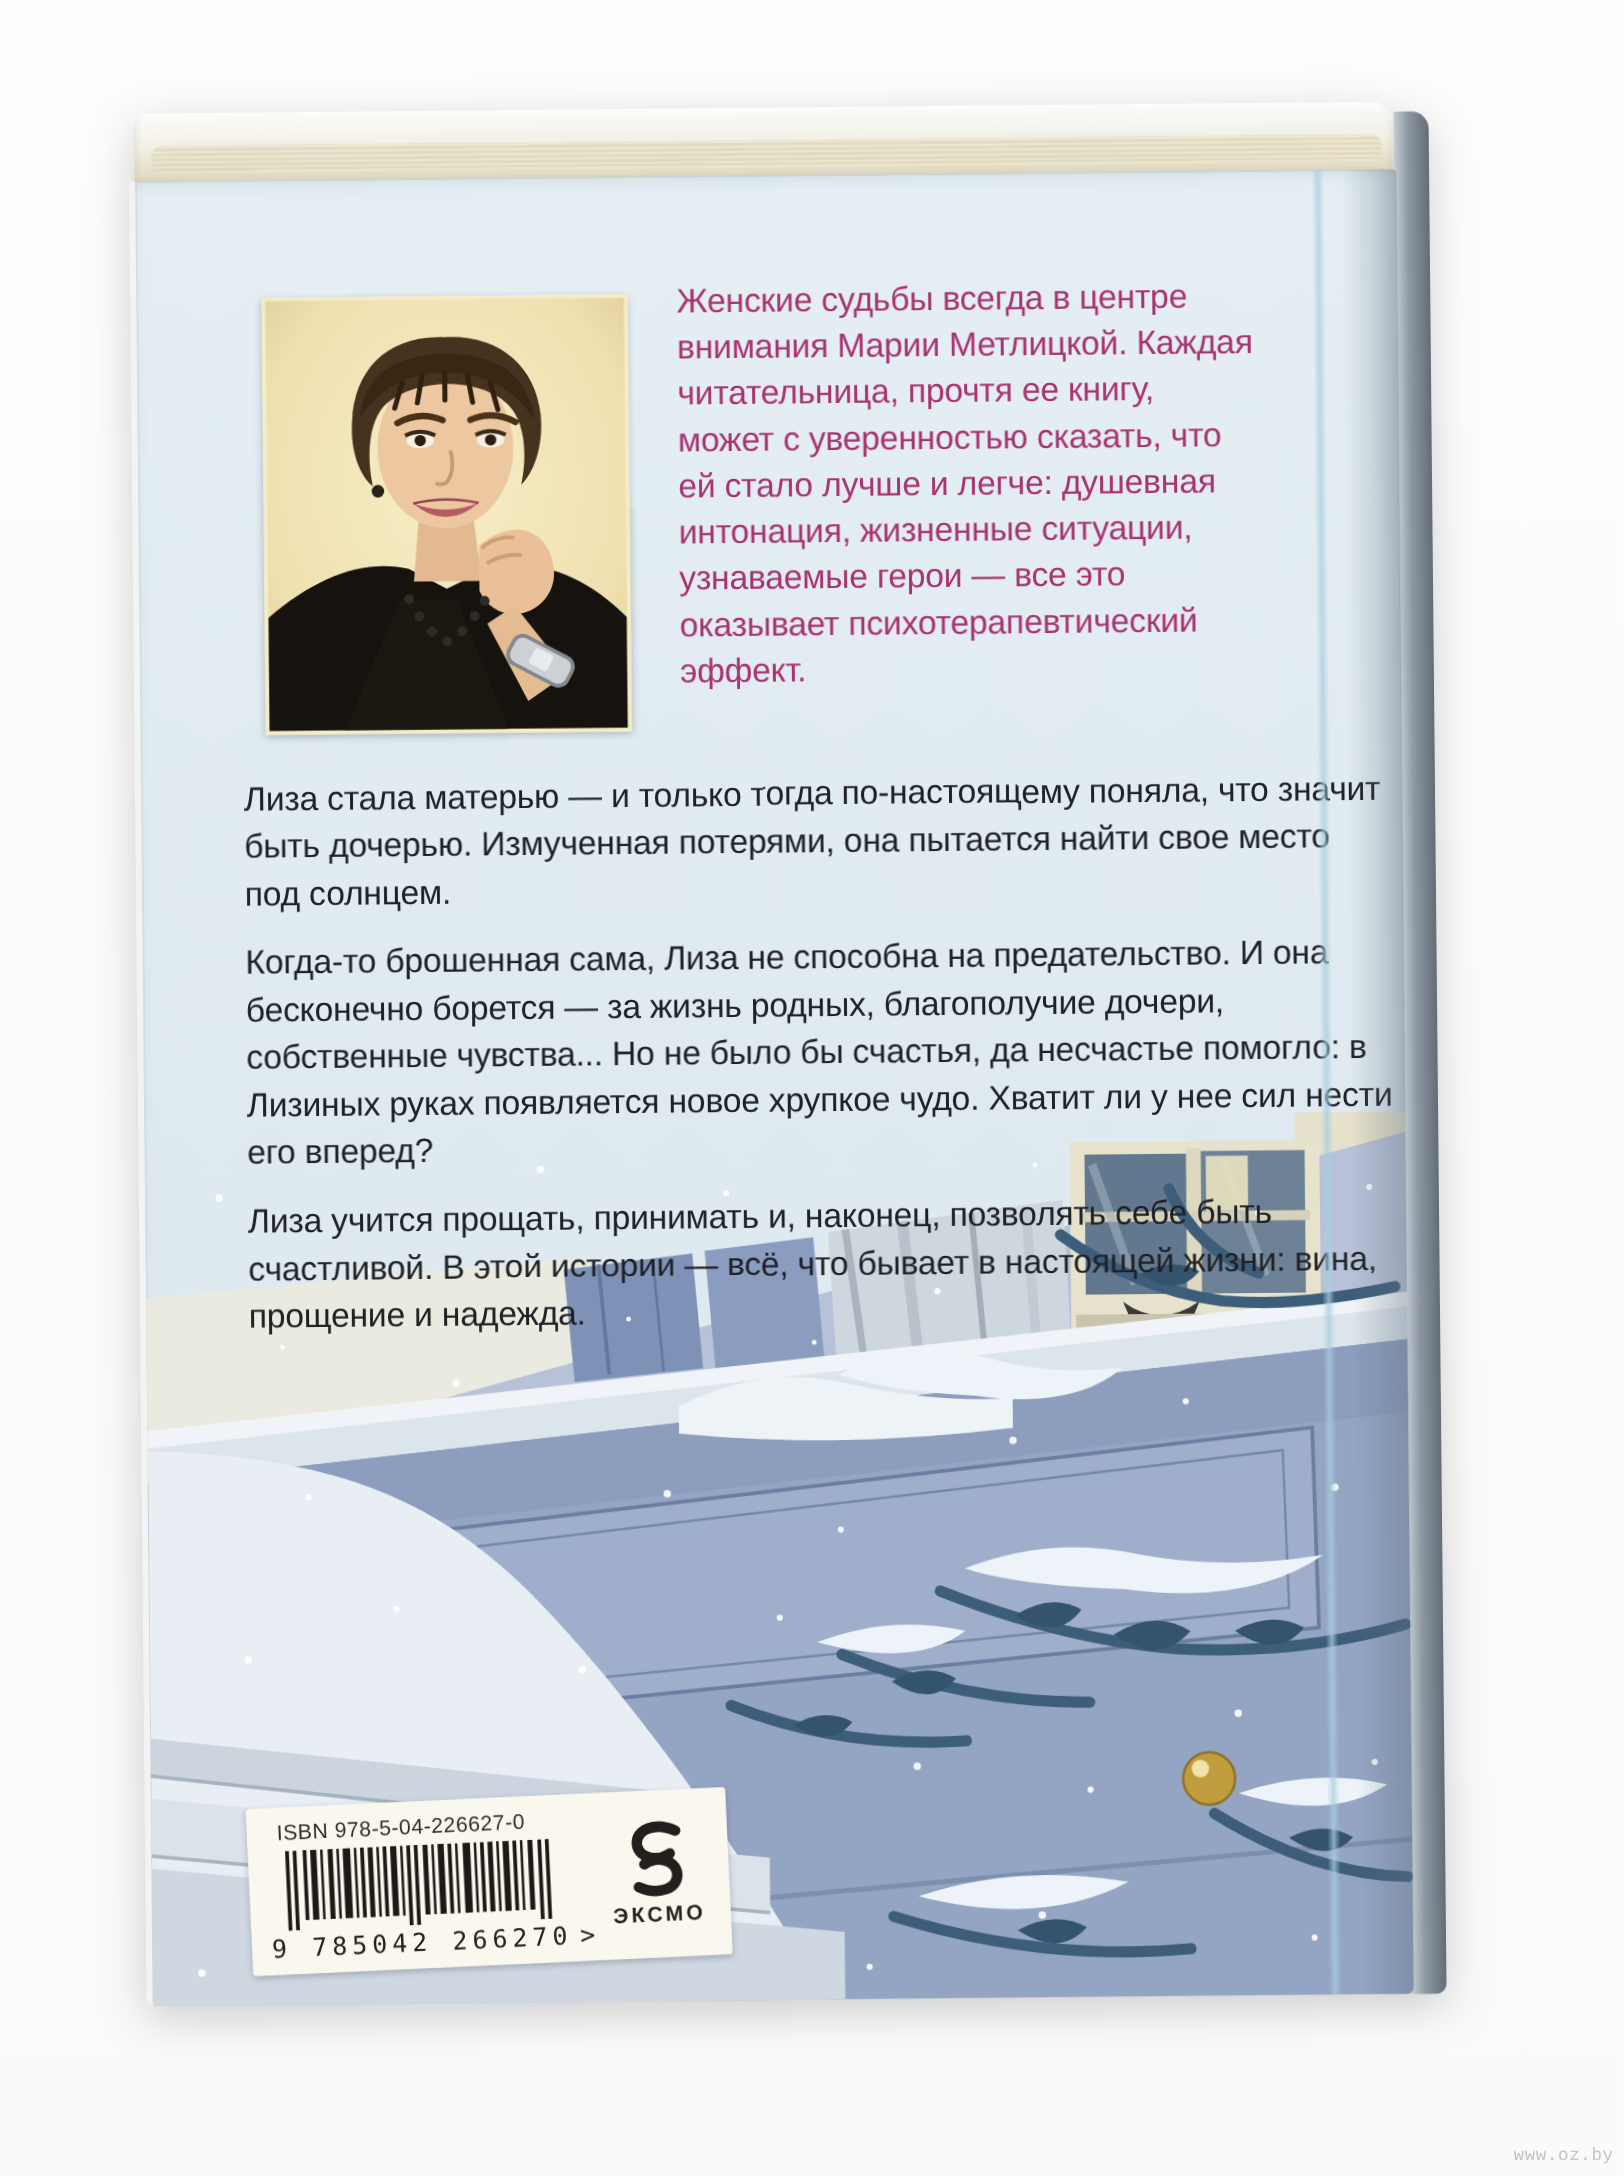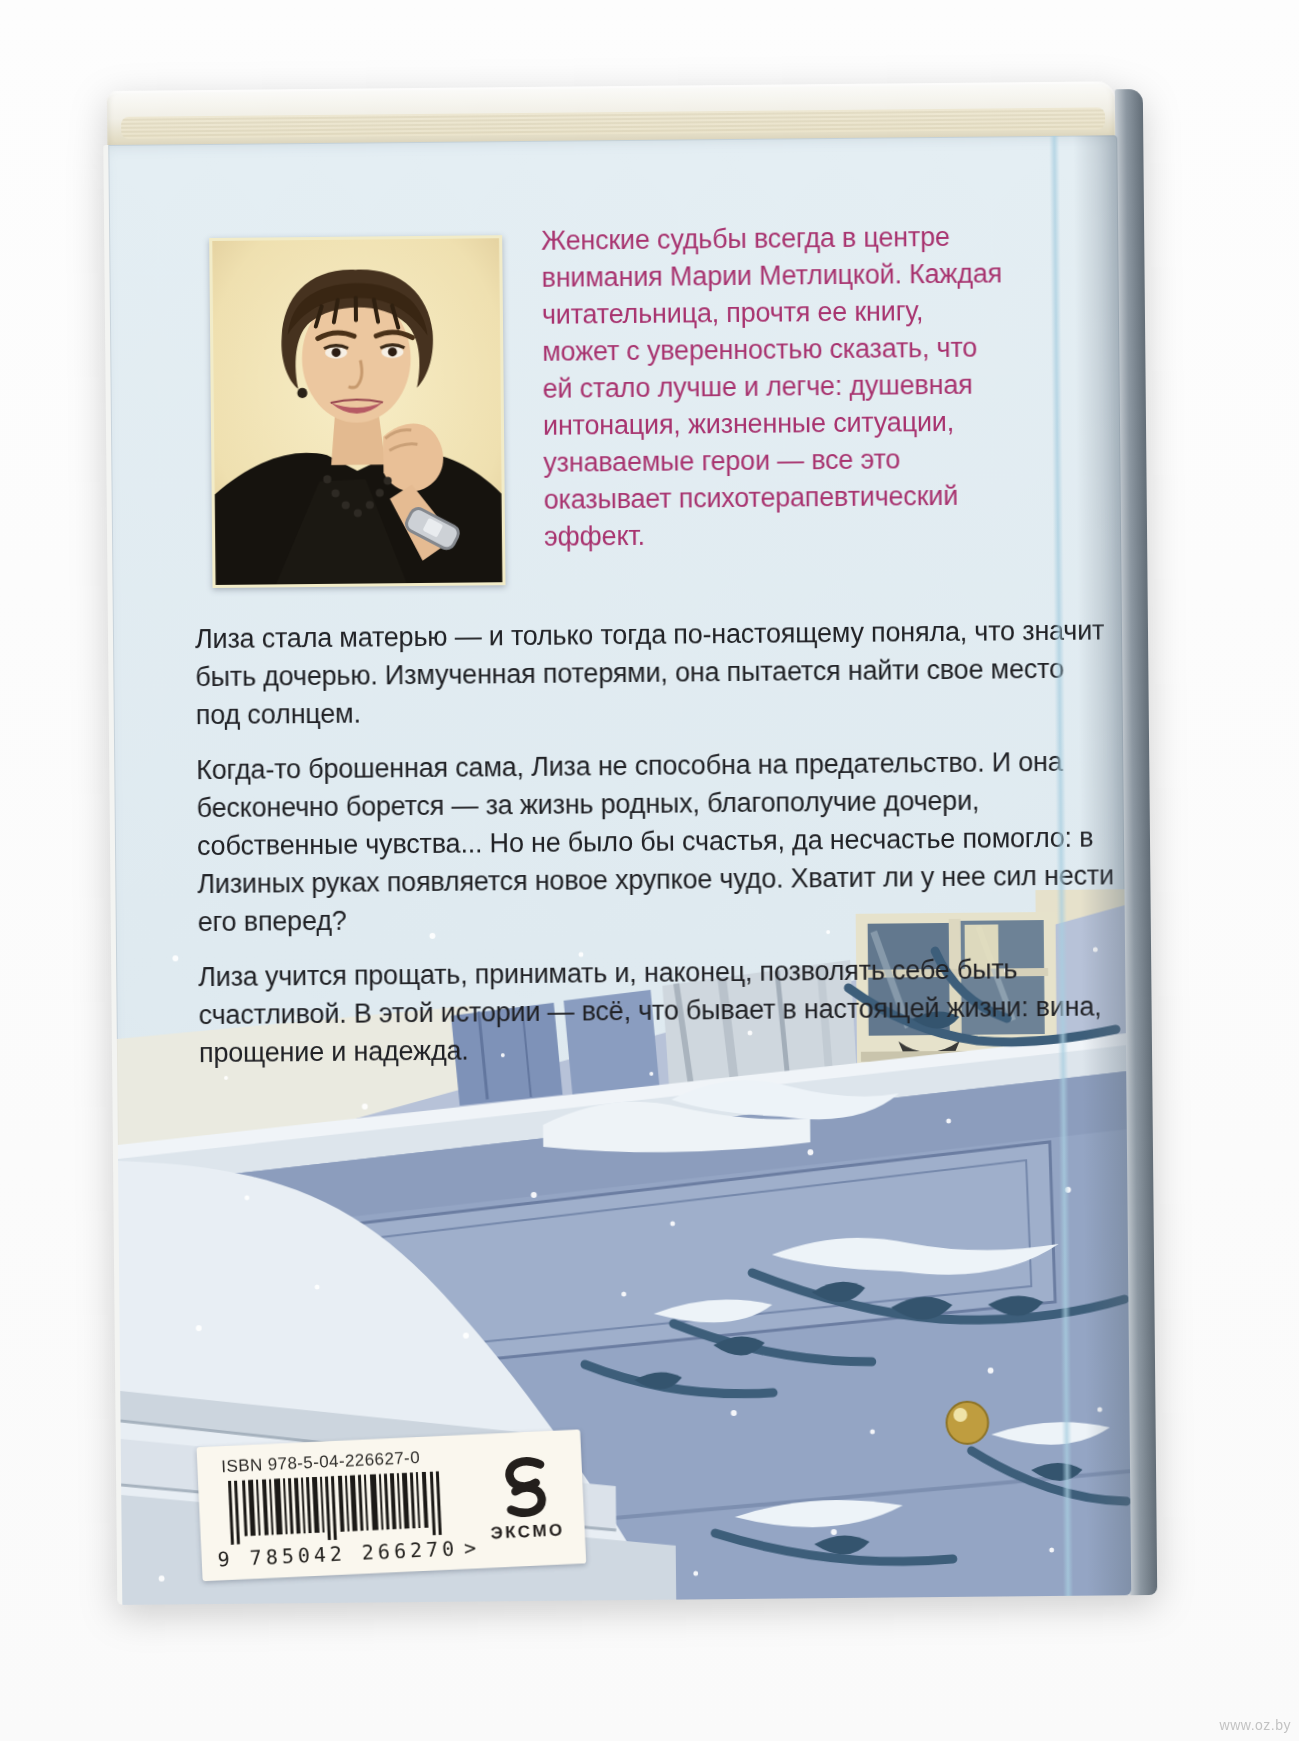--- a/index.html
+++ b/index.html
@@ -93,21 +93,21 @@
   }
   .barcode-digits .digits{letter-spacing:4px;white-space:nowrap;}
   .publisher-block{display:flex;flex-direction:column;align-items:center;margin-right:6px;}
   .publisher-logo{width:52px;height:62px;display:block;}
   .publisher-name{font-size:17px;font-weight:bold;letter-spacing:2.5px;color:#262220;margin-top:4px;}
 
   
   .watermark{
     position:absolute;right:8px;bottom:8px;z-index:9;
     color:#c3c3c3;font-size:14px;letter-spacing:.5px;
-    font-family:Liberation Sans, sans-serif;
+    font-family:Liberation Mono, monospace;
   }
 </style>
 </head>
 <body>
 
 <div class="stage">
 
   <div class="book">
 
     <div class="pages-top">

